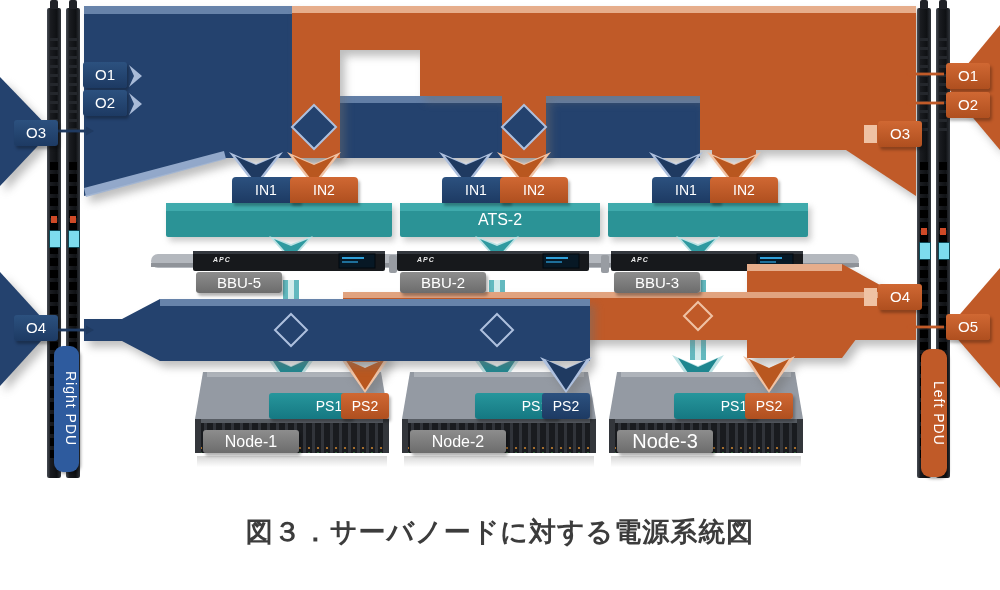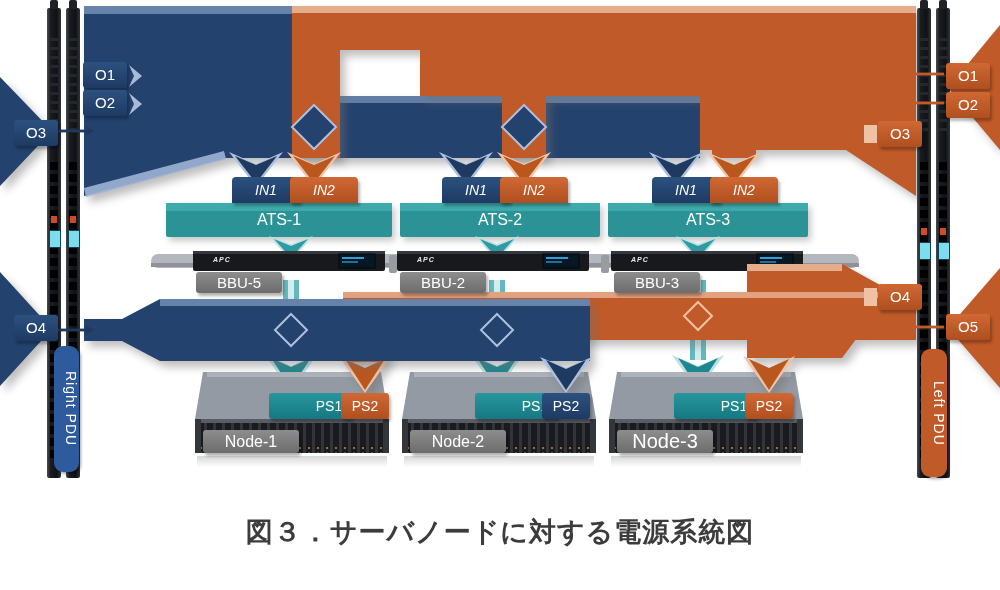--- a/index.html
+++ b/index.html
@@ -22,21 +22,21 @@
   .strip .screen{position:absolute;left:2px;width:10px;height:16px;background:#7ddcee;border:1px solid #0d4754;z-index:2;}
   .strip .reddot{position:absolute;left:4px;width:6px;height:7px;background:#cf4a27;z-index:2;}
 
   
   .box{position:absolute;color:#fff;text-align:center;z-index:4;
        box-shadow:2px 3px 3px rgba(0,0,0,.28);}
   .navybox{background:linear-gradient(180deg,#2c517f,#1d3a63);border-radius:3px;}
   .orangebox{background:linear-gradient(180deg,#d06833,#af4f1f);border-radius:3px;}
   .tealbox{background:linear-gradient(180deg,#27969c,#157882);border-radius:3px;padding-left:37px;}
   .obox{width:44px;height:26px;line-height:26px;font-size:15px;}
-  .inbox{width:68px;height:26px;line-height:27px;font-size:14px;border-radius:4px 4px 0 0;font-style:italic;}
+  .inbox{width:68px;height:26px;line-height:27px;font-size:14px;border-radius:4px 4px 0 0;}
   .psbox{height:26px;line-height:26px;font-size:14px;}
   .atslabel{position:absolute;color:#fff;font-size:16px;text-align:center;z-index:4;line-height:34px;}
   .unitlabel{position:absolute;color:#fff;text-align:center;z-index:4;font-size:15px;
        background:linear-gradient(180deg,#8d8d8d,#6c6c6c);border-radius:3px;box-shadow:2px 3px 3px rgba(0,0,0,.3);}
   .vlabel{position:absolute;z-index:4;color:#fff;font-size:14px;text-align:center;
        writing-mode:vertical-rl;text-orientation:mixed;letter-spacing:1px;
        border-radius:9px;box-shadow:2px 2px 3px rgba(0,0,0,.35);}
   .apcmark{position:absolute;z-index:4;color:#e8e8e8;font-size:7px;font-weight:bold;letter-spacing:1px;font-style:italic;}
   #caption{position:absolute;left:0;right:0;top:514px;text-align:center;z-index:4;
        font-size:27px;font-weight:bold;color:#3c3c3c;letter-spacing:1px;}
@@ -297,23 +297,21 @@
   <div class="box orangebox obox" style="left:946px;top:314px;">O5</div>
   <div class="vlabel" style="left:921px;top:349px;width:26px;height:128px;background:#c05a28;">Left PDU</div>
 
   <div class="box navybox inbox" style="left:232px;top:177px;">IN1</div>
   <div class="box orangebox inbox" style="left:290px;top:177px;">IN2</div>
   <div class="box navybox inbox" style="left:442px;top:177px;">IN1</div>
   <div class="box orangebox inbox" style="left:500px;top:177px;">IN2</div>
   <div class="box navybox inbox" style="left:652px;top:177px;">IN1</div>
   <div class="box orangebox inbox" style="left:710px;top:177px;">IN2</div>
 
-  <div class="atslabel" style="left:166px;top:203px;width:226px;">ATS-1</div>
   <div class="atslabel" style="left:400px;top:203px;width:200px;">ATS-2</div>
-  <div class="atslabel" style="left:608px;top:203px;width:200px;">ATS-3</div>
 
   <div class="apcmark" style="left:213px;top:256px;">APC</div>
   <div class="apcmark" style="left:417px;top:256px;">APC</div>
   <div class="apcmark" style="left:631px;top:256px;">APC</div>
   <div class="unitlabel" style="left:196px;top:272px;width:86px;height:21px;line-height:21px;">BBU-5</div>
   <div class="unitlabel" style="left:400px;top:272px;width:86px;height:21px;line-height:21px;">BBU-2</div>
   <div class="unitlabel" style="left:614px;top:272px;width:86px;height:21px;line-height:21px;">BBU-3</div>
 
   <div class="box tealbox psbox" style="left:269px;top:393px;width:46px;">PS1</div>
   <div class="box orangebox psbox" style="left:341px;top:393px;width:48px;">PS2</div>

